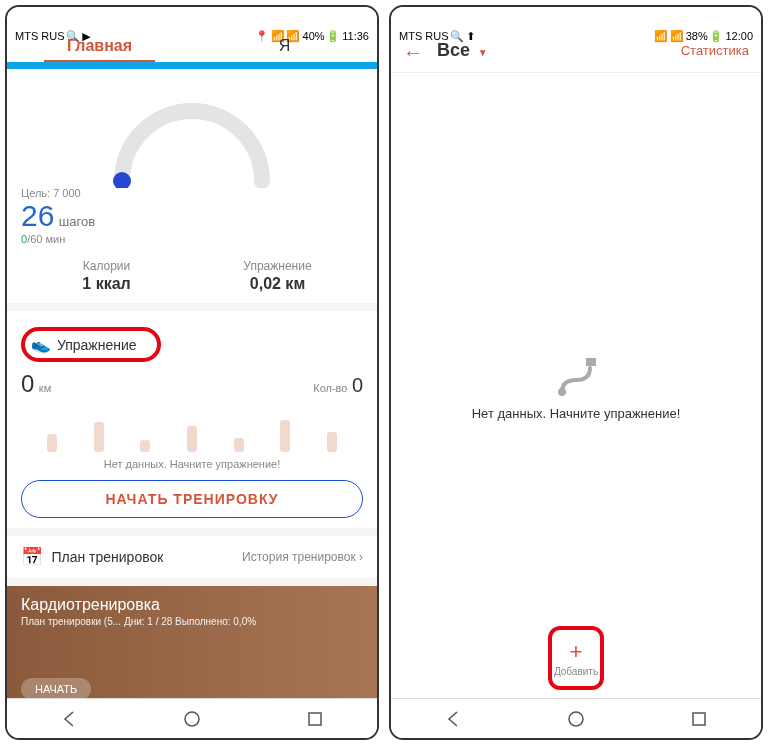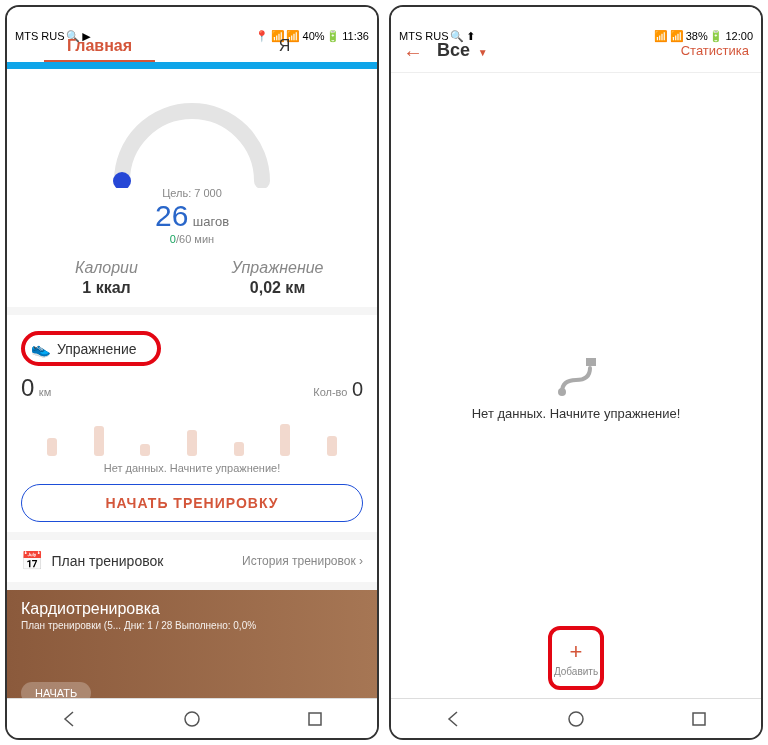--- a/index.html
+++ b/index.html
@@ -6,30 +6,30 @@
 body { background: #fff; font-family: -apple-system, Arial, sans-serif; width: 768px; height: 745px; display: flex; gap: 10px; padding: 5px; }
 .phone { flex: 1; border: 2px solid #333; border-radius: 14px; background: #fff; display: flex; flex-direction: column; overflow: hidden; position: relative; }
 .status-bar { height: 22px; background: #fff; display: flex; justify-content: space-between; align-items: center; padding: 0 8px; font-size: 11px; color: #000; }
 .sb-left, .sb-right { display: flex; align-items: center; gap: 2px; margin-top: 36px; }
 .tabs { display: flex; height: 40px; border-bottom: 7px solid #0ea5e9; }
 .tab { flex: 1; display: flex; align-items: center; justify-content: center; font-size: 16px; color: #333; position: relative; }
 .tab.active { color: #d4563a; font-weight: 600; }
 .tab.active::after { content: ''; position: absolute; bottom: 0; left: 20%; width: 60%; height: 2px; background: #d4563a; }
 .content { flex: 1; overflow: hidden; background: #f5f5f5; }
 .card { background: #fff; margin-bottom: 8px; padding: 10px 14px; }
-.gauge-wrap { text-align: center; padding: 14px 0 8px; }
+.gauge-wrap { padding: 14px 0 8px; }
 .gauge { width: 180px; height: 90px; margin: 0 auto; position: relative; }
 .goal { font-size: 11px; color: #888; margin-top: 4px; }
 .steps-val { font-size: 30px; color: #2966c9; display: inline; }
 .steps-label { font-size: 13px; color: #737373; }
 .mins { font-size: 11px; color: #888; }
 .mins .cur { color: #1aa461; }
 .stat-row { display: flex; margin-top: 6px; }
 .stat { flex: 1; text-align: center; }
-.stat-label { font-size: 16px; color: #888; font-style: italic; }
+.stat-label { font-size: 12px; color: #888; }
 .stat-val { font-size: 16px; color: #333; margin-top: 2px; }
 .stat-val b { font-weight: 700; }
 .exercise-header { display: flex; align-items: center; gap: 6px; padding: 6px 0; }
 .exercise-label { font-size: 14px; color: #333; font-weight: 500; }
 .highlight-oval { border: 4px solid #e30613; border-radius: 22px; padding: 4px 20px 4px 6px; display: inline-flex; align-items: center; gap: 6px; }
 .km-row { display: flex; justify-content: space-between; align-items: baseline; margin: 2px 0 8px; }
 .km-val { font-size: 24px; color: #333; }
 .km-label { font-size: 11px; color: #888; }
 .count-label { font-size: 11px; color: #888; }
 .count-val { font-size: 20px; color: #333; }

